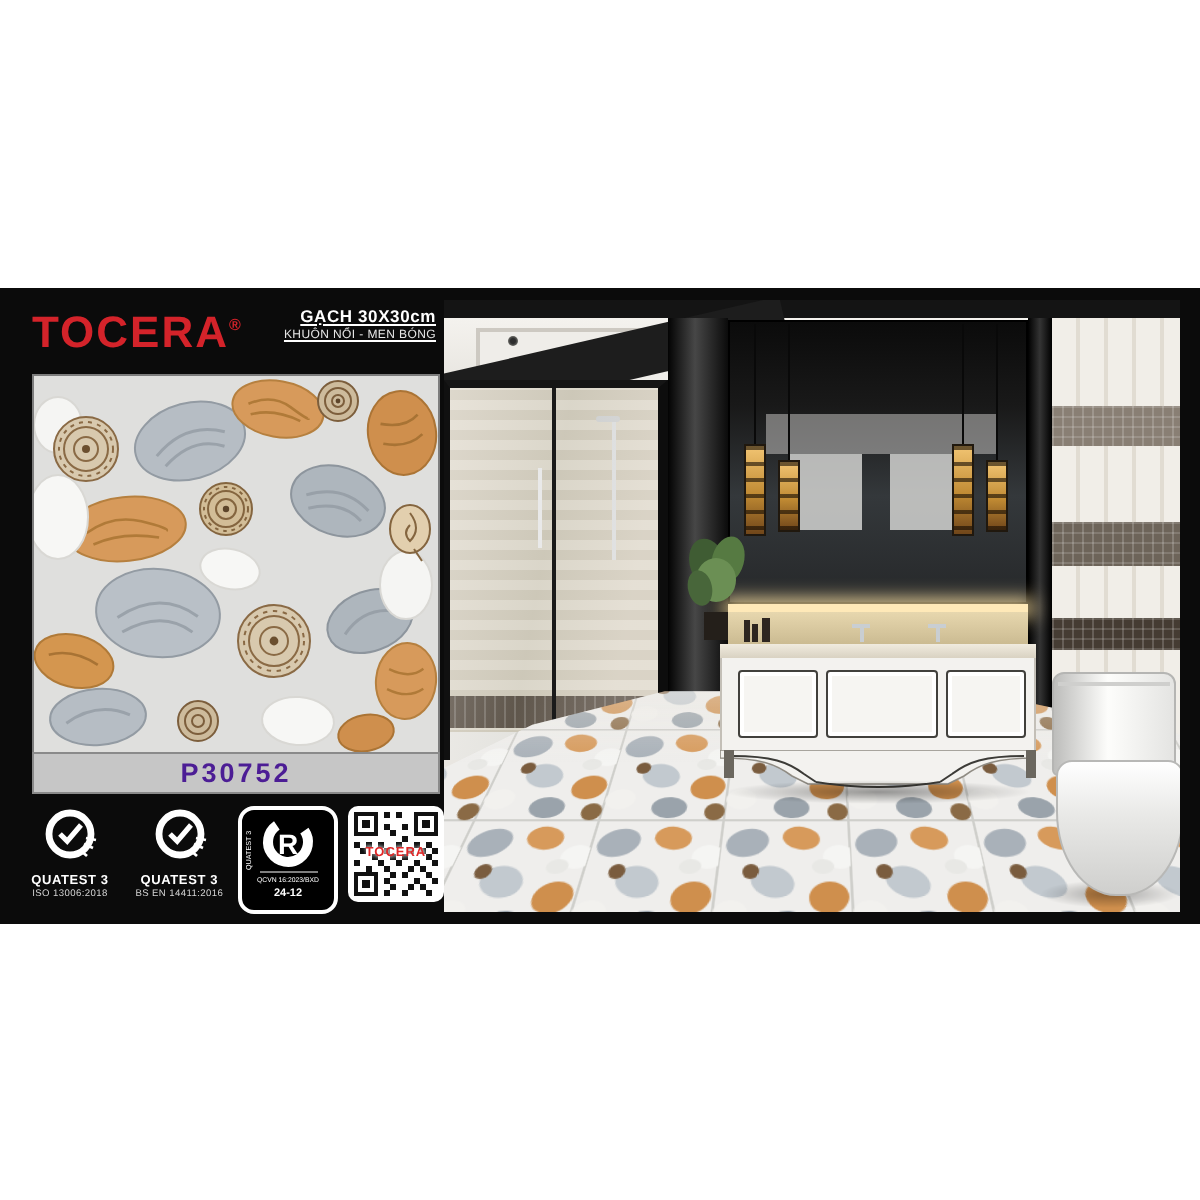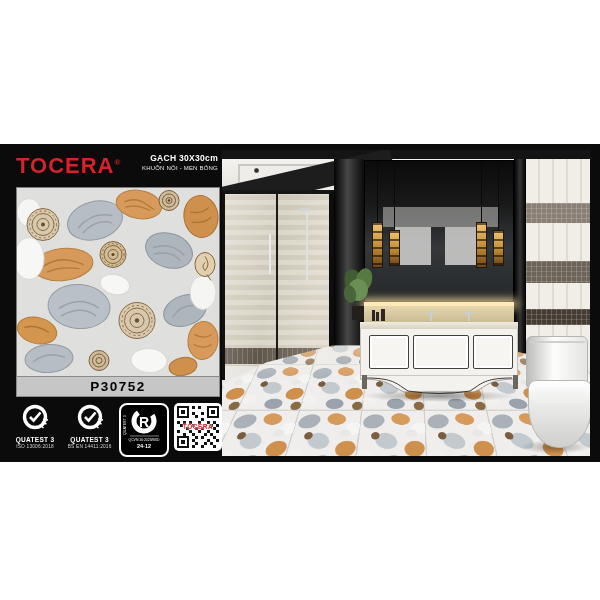--- a/index.html
+++ b/index.html
@@ -5,29 +5,29 @@
   html,body{margin:0;padding:0;background:#fff;}
   .canvas{position:relative;width:600px;height:600px;background:#ffffff;overflow:hidden;
           font-family:"Liberation Sans",sans-serif;padding-left:10px;}
   .poster{position:absolute;left:0;top:144px;width:600px;height:318px;background:#0b0b0b;}
 
   
   .left-panel{position:absolute;left:0;top:0;width:228px;height:100%;}
   .logo{position:absolute;left:16px;top:7px;font-size:22px;font-weight:900;color:#d4232a;
         letter-spacing:1px;line-height:24px;}
   .logo sup{font-size:8px;vertical-align:super;}
-  .panel-header-right{position:absolute;left:110px;top:9px;width:108px;text-align:right;color:#fff;}
+  .panel-header-right{position:absolute;left:110px;top:9px;width:108px;text-align:right;color:#fff;text-decoration:underline;}
   .size-label{font-size:8.5px;font-weight:bold;letter-spacing:.3px;}
   .finish-label{font-size:6px;color:#e6e6e6;margin-top:2px;letter-spacing:.2px;}
 
   .tile-sample{position:absolute;left:16px;top:43px;width:202px;height:189px;
                border:1px solid #7d7d7d;background:#dfdfdd;overflow:hidden;}
   .code-banner{position:absolute;left:16px;top:232px;width:202px;height:19px;background:#c6c6c6;
                border:1px solid #8a8a8a;text-align:center;line-height:19px;font-size:13.5px;
-               font-weight:bold;color:#000000;letter-spacing:1.5px;}
+               font-weight:bold;color:#4c1d95;letter-spacing:1.5px;}
 
   .certs{position:absolute;left:10px;top:259px;width:212px;height:56px;display:flex;
          justify-content:space-between;align-items:flex-start;}
   .badge{width:50px;text-align:center;color:#fff;}
   .badge .blabel{font-size:6.5px;font-weight:bold;letter-spacing:.3px;margin-top:1px;}
   .badge .bstd{font-size:4.8px;color:#d4d4d4;margin-top:1px;letter-spacing:.2px;}
   .cr-block{position:relative;width:46px;height:50px;background:#000;border:2px solid #fff;
             border-radius:8px;}
   .qr-block{position:relative;width:48px;height:48px;background:#fff;border-radius:5px;padding:3px;
             box-sizing:border-box;}

